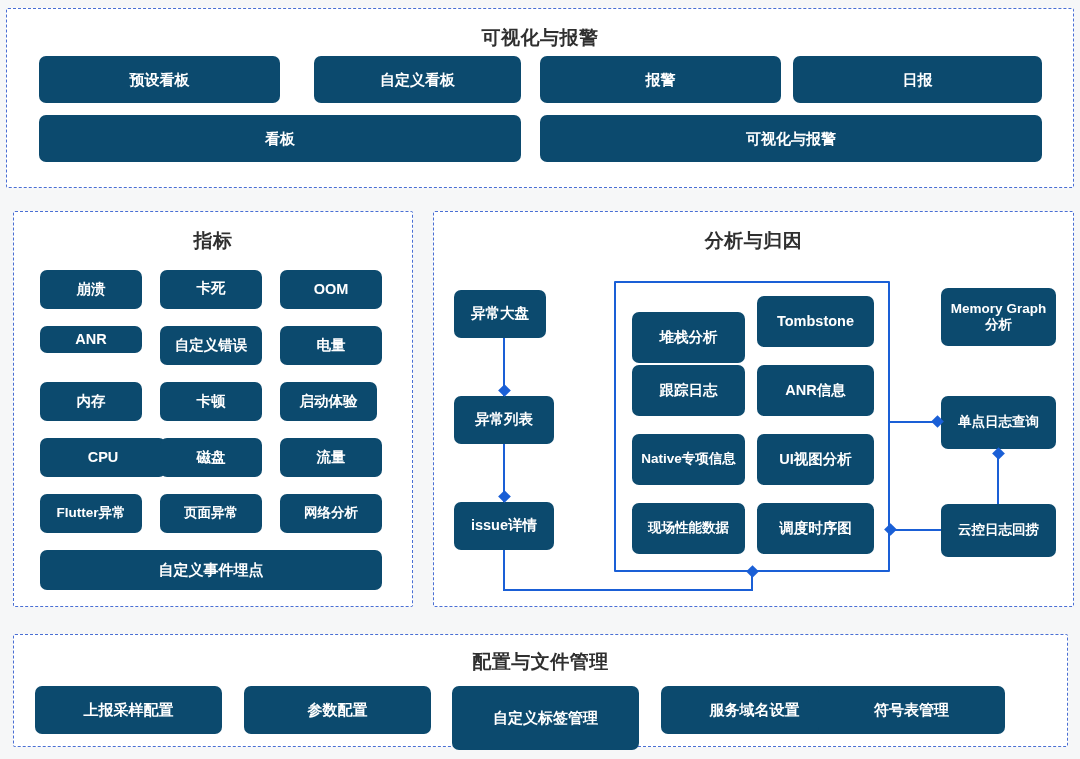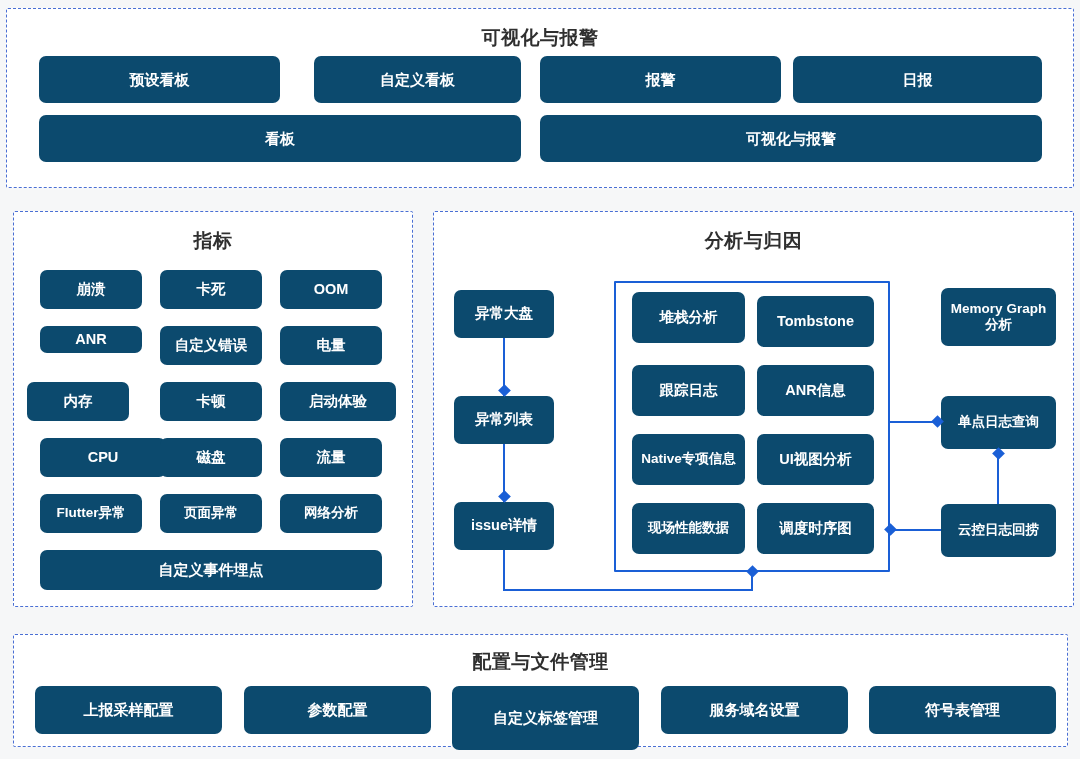--- a/index.html
+++ b/index.html
@@ -94,63 +94,63 @@
     <div class="btn big" style="left:786px; top:47px; width:249px; height:47px;">日报</div>
 
     <div class="btn big" style="left:32px; top:106px; width:482px; height:47px;">看板</div>
     <div class="btn big" style="left:533px; top:106px; width:502px; height:47px;">可视化与报警</div>
   </div>
 
   <div class="panel" style="left:13px; top:211px; width:400px; height:396px;">
     <div class="panel-title" style="top:16px;">指标</div>
 
     <div class="btn" style="left:26px; top:58px; width:102px; height:39px;">崩溃</div>
-    <div class="btn" style="left:146px; top:58px; width:102px; height:39px;">卡死</div>
+    <div class="btn" style="left:146px; top:58px; width:102px; height:39px;font-family:Liberation Mono, monospace;">卡死</div>
     <div class="btn" style="left:266px; top:58px; width:102px; height:39px;">OOM</div>
 
     <div class="btn" style="left:26px; top:114px; width:102px; height:27px;">ANR</div>
     <div class="btn" style="left:146px; top:114px; width:102px; height:39px;">自定义错误</div>
     <div class="btn" style="left:266px; top:114px; width:102px; height:39px;">电量</div>
 
-    <div class="btn" style="left:13px; top:170px; width:102px; height:39px;">内存</div>
+    <div class="btn" style="left:26px; top:170px; width:102px; height:39px;">内存</div>
     <div class="btn" style="left:146px; top:170px; width:102px; height:39px;">卡顿</div>
-    <div class="btn" style="left:266px; top:170px; width:116px; height:39px;">启动体验</div>
+    <div class="btn" style="left:266px; top:170px; width:97px; height:39px;">启动体验</div>
 
     <div class="btn" style="left:26px; top:226px; width:126px; height:39px;">CPU</div>
     <div class="btn" style="left:146px; top:226px; width:102px; height:39px;">磁盘</div>
     <div class="btn" style="left:266px; top:226px; width:102px; height:39px;">流量</div>
 
     <div class="btn small" style="left:26px; top:282px; width:102px; height:39px;">Flutter异常</div>
     <div class="btn small" style="left:146px; top:282px; width:102px; height:39px;">页面异常</div>
     <div class="btn small" style="left:266px; top:282px; width:102px; height:39px;text-align:center;">网络分析</div>
 
     <div class="btn big" style="left:26px; top:338px; width:342px; height:40px;">自定义事件埋点</div>
   </div>
 
   <div class="panel" style="left:433px; top:211px; width:641px; height:396px;">
     <div class="panel-title" style="top:16px;">分析与归因</div>
 
-    <div class="btn" style="left:20px; top:78px; width:100px; height:48px;">异常大盘</div>
+    <div class="btn" style="left:20px; top:78px; width:92px; height:48px;">异常大盘</div>
     <div class="btn" style="left:20px; top:184px; width:100px; height:48px;">异常列表</div>
     <div class="btn" style="left:20px; top:290px; width:100px; height:48px;">issue详情</div>
 
     <div class="conn v" style="left:69px; top:126px; height:58px;"></div>
     <div class="diamond" style="left:65.5px; top:174px;"></div>
 
     <div class="conn v" style="left:69px; top:232px; height:58px;"></div>
     <div class="diamond" style="left:65.5px; top:280px;"></div>
 
     <div class="conn v" style="left:69px; top:338px; height:41px;"></div>
     <div class="conn h" style="left:69px; top:377px; width:250px;"></div>
     <div class="conn v" style="left:317px; top:359px; height:20px;"></div>
     <div class="diamond" style="left:313.5px; top:355px;"></div>
 
     <div class="group-box" style="left:180px; top:69px; width:276px; height:291px;"></div>
 
-    <div class="btn" style="left:198px; top:80px; width:113px; height:51px;">堆栈分析</div>
+    <div class="btn" style="left:198px; top:100px; width:113px; height:51px;">堆栈分析</div>
     <div class="btn" style="left:323px; top:84px; width:117px; height:51px;">Tombstone</div>
 
     <div class="btn" style="left:198px; top:153px; width:113px; height:51px;">跟踪日志</div>
     <div class="btn" style="left:323px; top:153px; width:117px; height:51px;">ANR信息</div>
 
     <div class="btn small" style="left:198px; top:222px; width:113px; height:51px;">Native专项信息</div>
     <div class="btn" style="left:323px; top:222px; width:117px; height:51px;">UI视图分析</div>
 
     <div class="btn small" style="left:198px; top:291px; width:113px; height:51px;">现场性能数据</div>
     <div class="btn" style="left:323px; top:291px; width:117px; height:51px;">调度时序图</div>
@@ -169,16 +169,16 @@
     <div class="diamond" style="left:452px; top:313px;"></div>
   </div>
 
   <div class="panel" style="left:13px; top:634px; width:1055px; height:113px;">
     <div class="panel-title" style="top:14px;">配置与文件管理</div>
 
     <div class="btn big" style="left:21px; top:51px; width:187px; height:48px;">上报采样配置</div>
     <div class="btn big" style="left:230px; top:51px; width:187px; height:48px;">参数配置</div>
     <div class="btn big" style="left:438px; top:51px; width:187px; height:64px;">自定义标签管理</div>
     <div class="btn big" style="left:647px; top:51px; width:187px; height:48px;">服务域名设置</div>
-    <div class="btn big" style="left:855px; top:51px; width:187px; height:48px;">符号表管理</div>
+    <div class="btn big" style="left:804px; top:51px; width:187px; height:48px;">符号表管理</div>
   </div>
 
 </div>
 
 </body></html>

